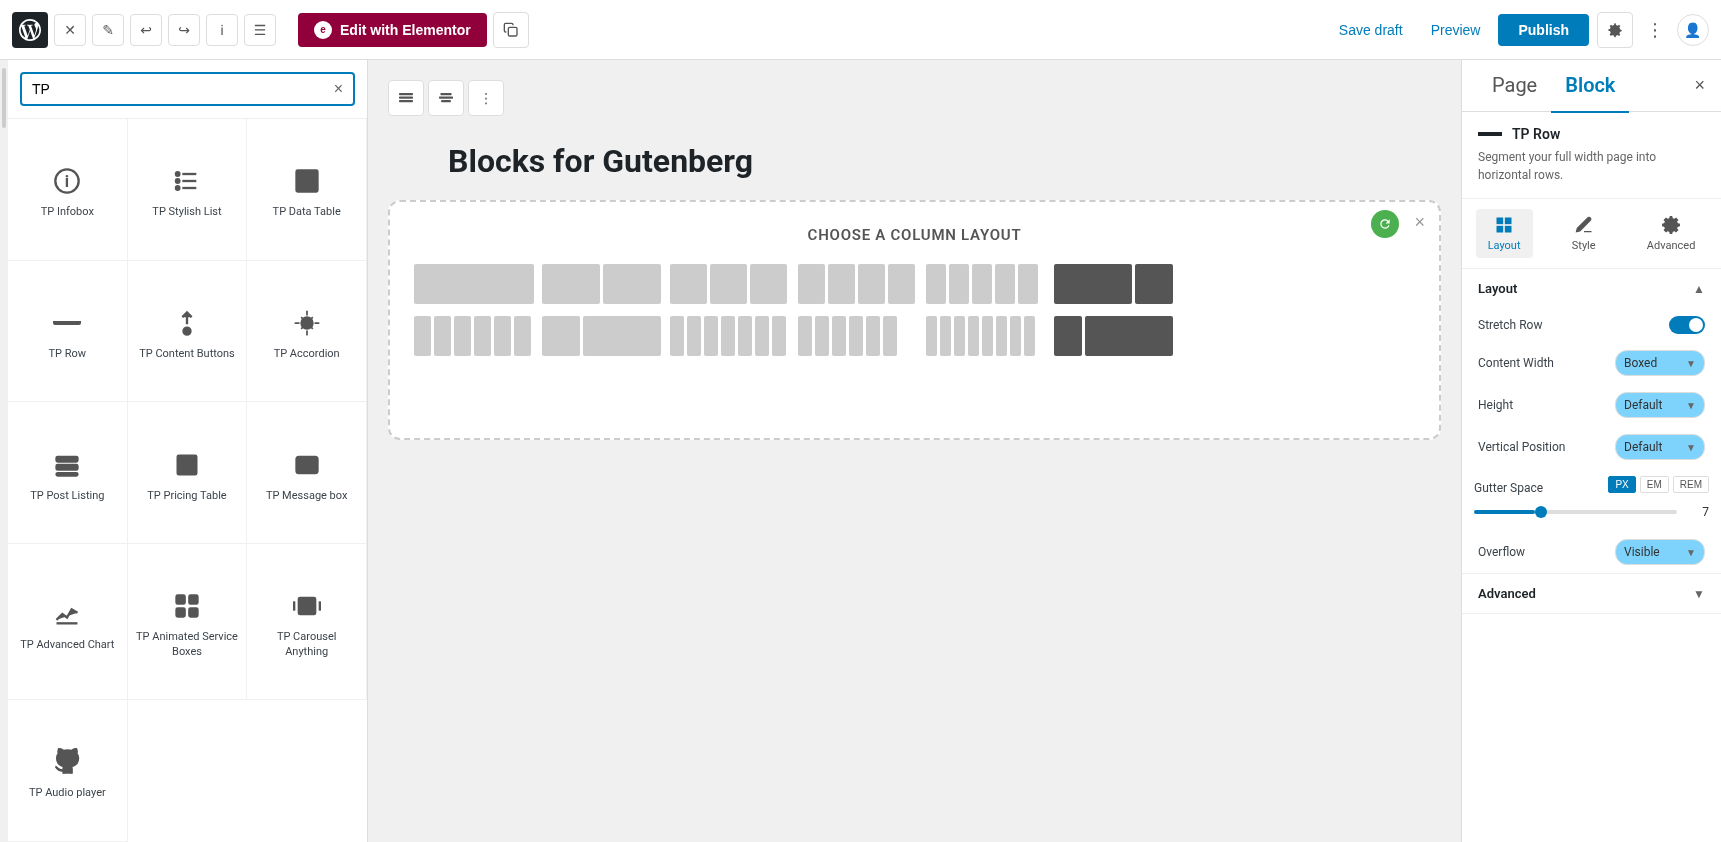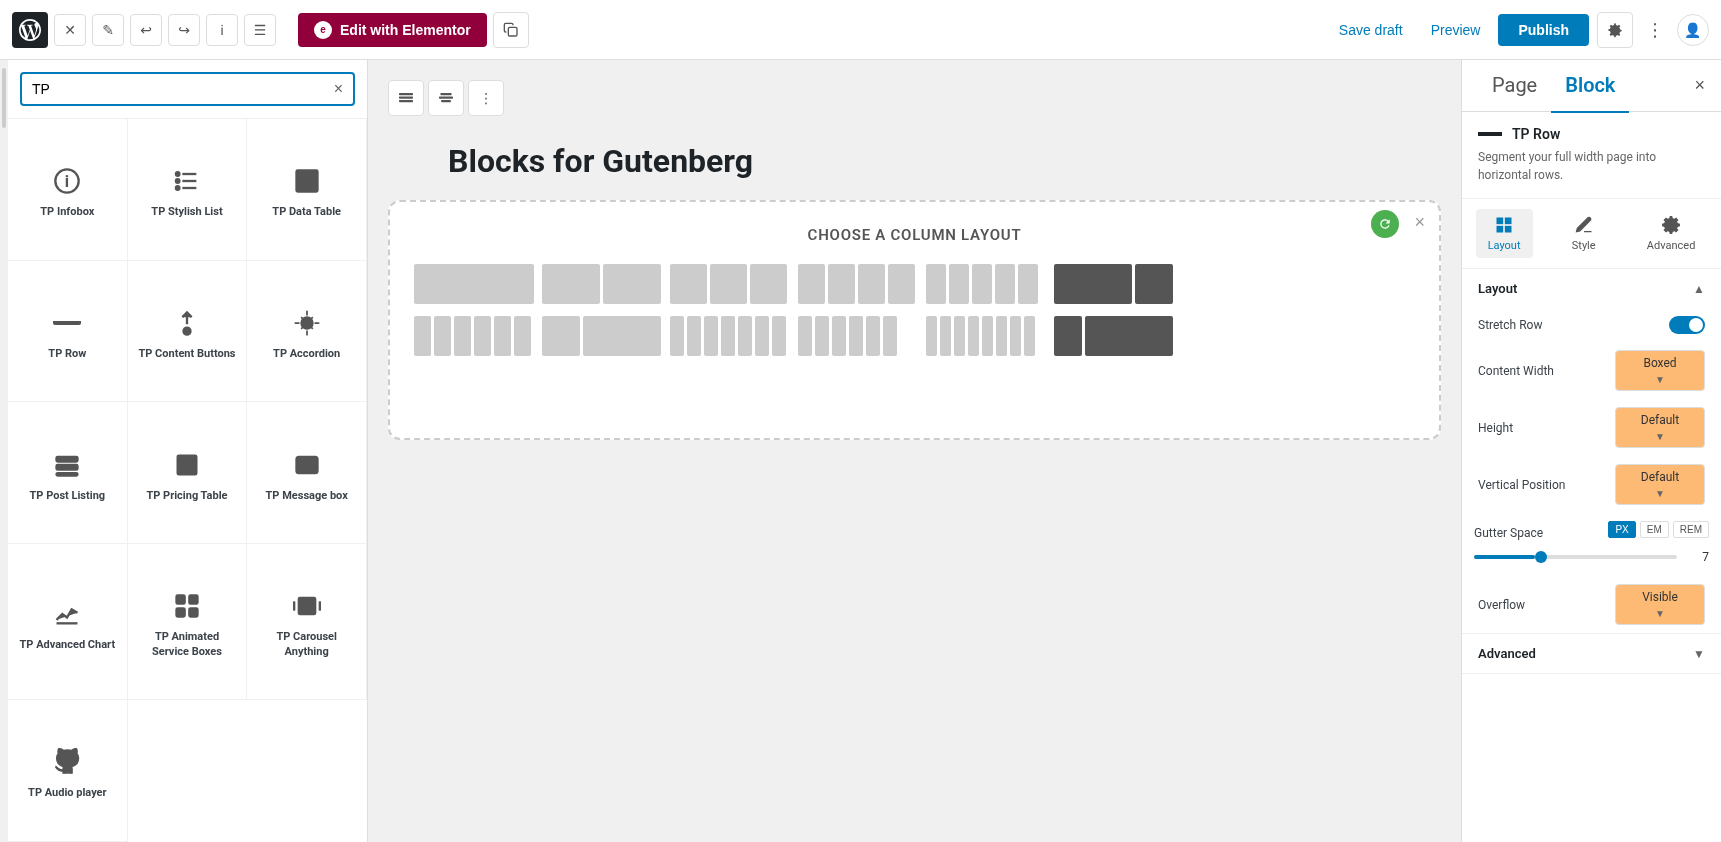--- a/index.html
+++ b/index.html
@@ -32,21 +32,21 @@
     .left-panel { width: 360px; background: #fff; border-right: 1px solid #ddd; display: flex; flex-direction: column; flex-shrink: 0; overflow: hidden; }
     .search-bar { padding: 12px; border-bottom: 1px solid #eee; }
     .search-input-wrap { display: flex; align-items: center; border: 2px solid #007cba; border-radius: 4px; padding: 6px 10px; gap: 6px; }
     .search-input-wrap input { border: none; outline: none; font-size: 14px; flex: 1; }
     .search-clear { cursor: pointer; color: #666; font-size: 16px; background: none; border: none; }
 
     .widgets-grid { display: grid; grid-template-columns: repeat(3, 1fr); gap: 0; overflow-y: auto; flex: 1; }
     .widget-item { display: flex; flex-direction: column; align-items: center; justify-content: center; padding: 16px 8px 12px; cursor: pointer; border-bottom: 1px solid #f0f0f0; border-right: 1px solid #f0f0f0; text-align: center; }
     .widget-icon { width: 36px; height: 36px; display: flex; align-items: center; justify-content: center; margin-bottom: 6px; }
     .widget-icon svg { fill: #555; }
-    .widget-label { font-size: 11px; color: #3c434a; line-height: 1.3; font-weight: bold; }
+    .widget-label { font-size: 11px; color: #3c434a; line-height: 1.3; }
 
     
     .canvas-area { flex: 1; overflow: auto; background: #f0f0f1; display: flex; flex-direction: column; }
     .canvas-inner { padding: 20px; flex: 1; }
 
     
     .editor-toolbar { display: flex; align-items: center; gap: 4px; margin-bottom: 16px; }
     .editor-toolbar-btn { width: 36px; height: 36px; background: #fff; border: 1px solid #ddd; border-radius: 4px; cursor: pointer; display: flex; align-items: center; justify-content: center; font-size: 14px; color: #555; }
 
     
@@ -89,21 +89,21 @@
 
     
     .settings-section { border-bottom: 1px solid #eee; }
     .settings-section-header { display: flex; align-items: center; justify-content: space-between; padding: 12px 16px; cursor: pointer; }
     .settings-section-title { font-size: 13px; font-weight: 600; color: #1d2327; }
     .settings-section-arrow { font-size: 12px; color: #666; }
 
     
     .settings-row { display: flex; align-items: center; justify-content: space-between; padding: 8px 16px; }
     .settings-label { font-size: 12px; color: #3c434a; }
-    .select-box { border: 1px solid #ddd; border-radius: 4px; padding: 5px 8px; font-size: 12px; color: #333; background: #fdba74; cursor: pointer; min-width: 90px; display: flex; align-items: center; justify-content: space-between; gap: 4px; flex-direction: column; }
+    .select-box { border: 1px solid #ddd; border-radius: 12px; padding: 5px 8px; font-size: 12px; color: #333; background: #7dd3fc; cursor: pointer; min-width: 90px; display: flex; align-items: center; justify-content: space-between; gap: 4px; }
     .select-arrow { font-size: 10px; color: #666; }
     .toggle-switch { width: 36px; height: 18px; border-radius: 9px; background: #007cba; position: relative; cursor: pointer; }
     .toggle-switch::after { content: ''; position: absolute; width: 14px; height: 14px; border-radius: 50%; background: #fff; top: 2px; right: 2px; }
 
     
     .gutter-section { padding: 8px 12px 12px; }
     .gutter-units { display: flex; gap: 4px; margin-bottom: 6px; justify-content: flex-end; }
     .unit-btn { padding: 2px 6px; font-size: 10px; border: 1px solid #ddd; border-radius: 2px; cursor: pointer; background: #fff; color: #555; }
     .unit-btn.active { background: #007cba; color: #fff; border-color: #007cba; }
     .slider-wrap { display: flex; align-items: center; gap: 8px; }

